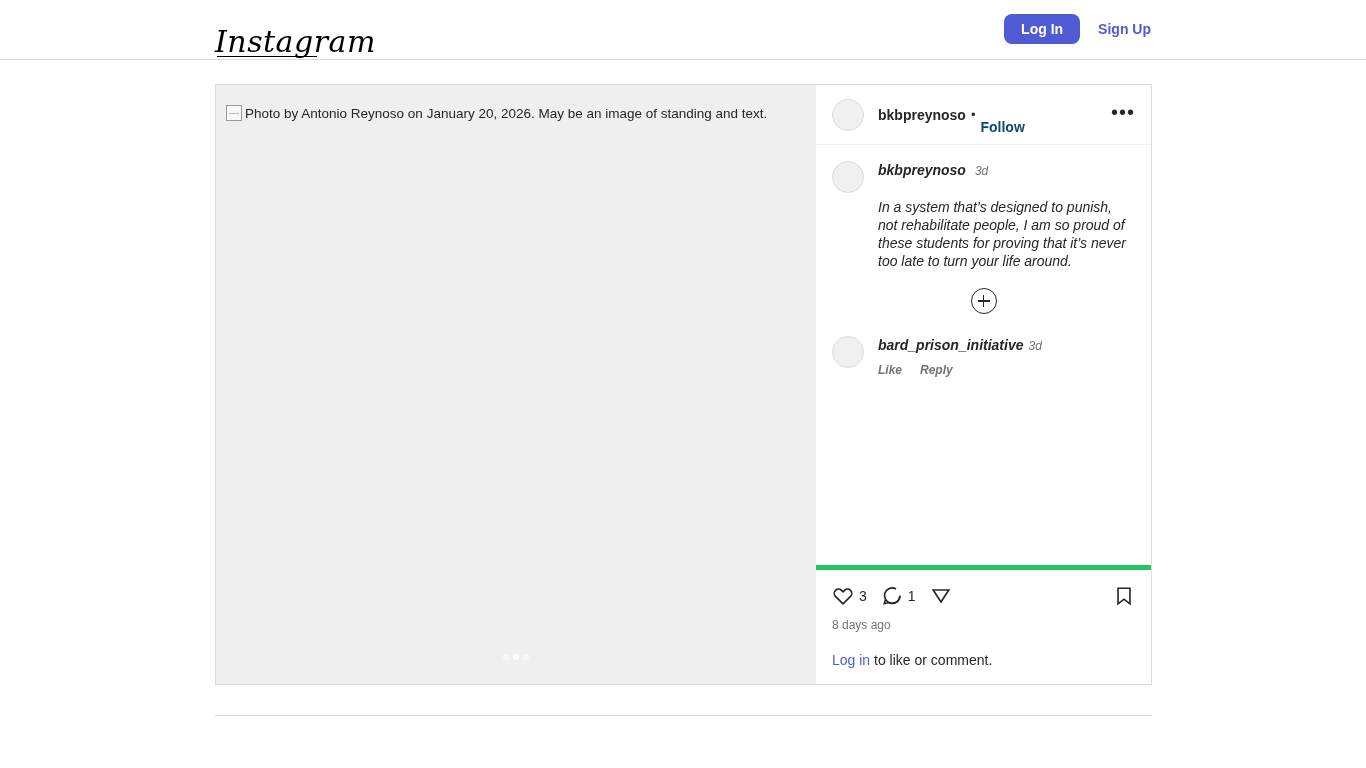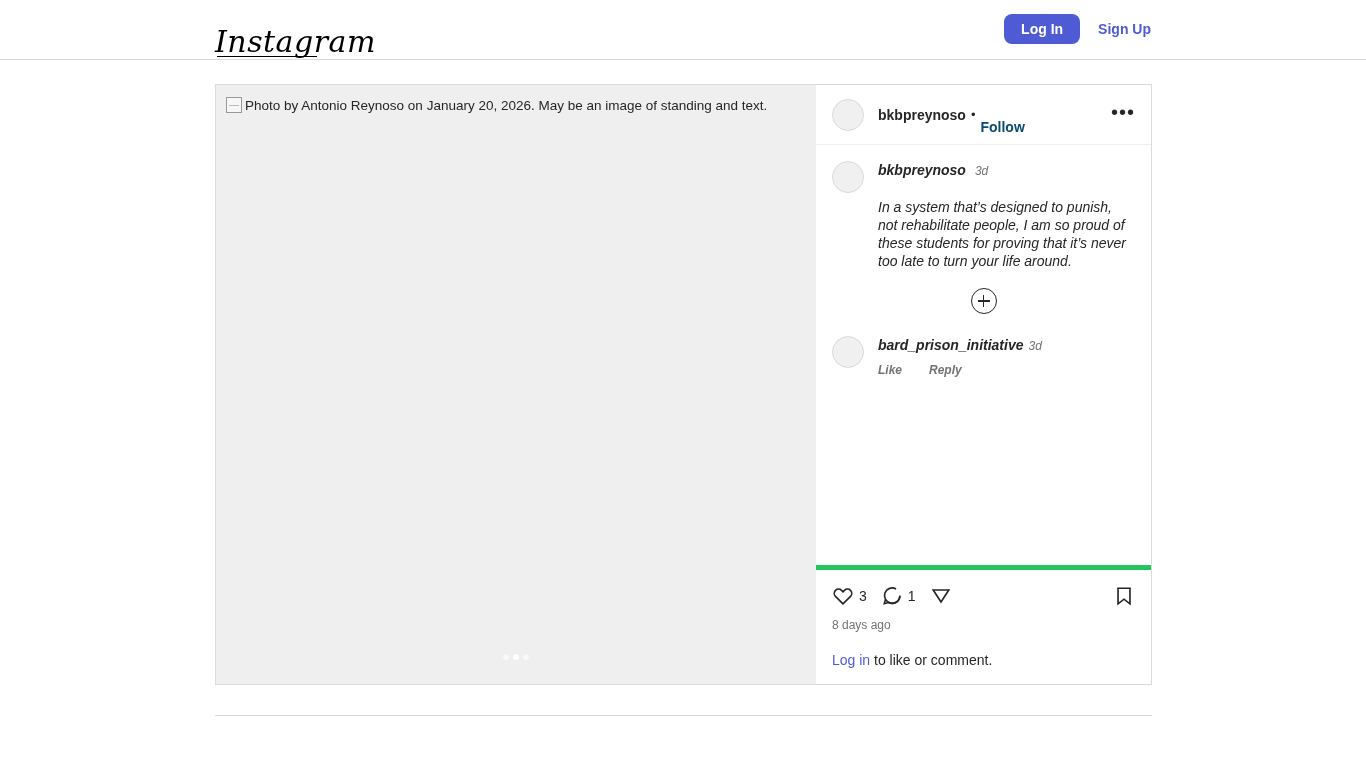--- a/index.html
+++ b/index.html
@@ -87,21 +87,21 @@
   .media {
     width: 600px;
     height: 599px;
     background: #efefef;
     position: relative;
     flex: none;
   }
   .media-alt {
     position: absolute;
     left: 10px;
-    top: 12px;
+    top: 20px;
     right: 8px;
     font-size: 13.5px;
     color: #262626;
     line-height: 16px;
   }
   .media-alt .broken-img {
     display: inline-block;
     width: 16px;
     height: 16px;
     border: 1px solid #999;
@@ -230,21 +230,21 @@
   }
   .plus-btn::before, .plus-btn::after {
     content: "";
     position: absolute;
     background: #262626;
   }
   .plus-btn::before { left: 6px; top: 11.2px; width: 12px; height: 1.6px; }
   .plus-btn::after { top: 6px; left: 11.2px; height: 12px; width: 1.6px; }
   .comment-actions {
     display: flex;
-    gap: 27px;
+    gap: 18px;
     margin-top: 6px;
     font-size: 12px;
     color: #737373;
     font-weight: bold;
   }
   .comment-actions span { cursor: pointer; }
 
   
   .actions {
     padding: 6px 16px 0 16px;

